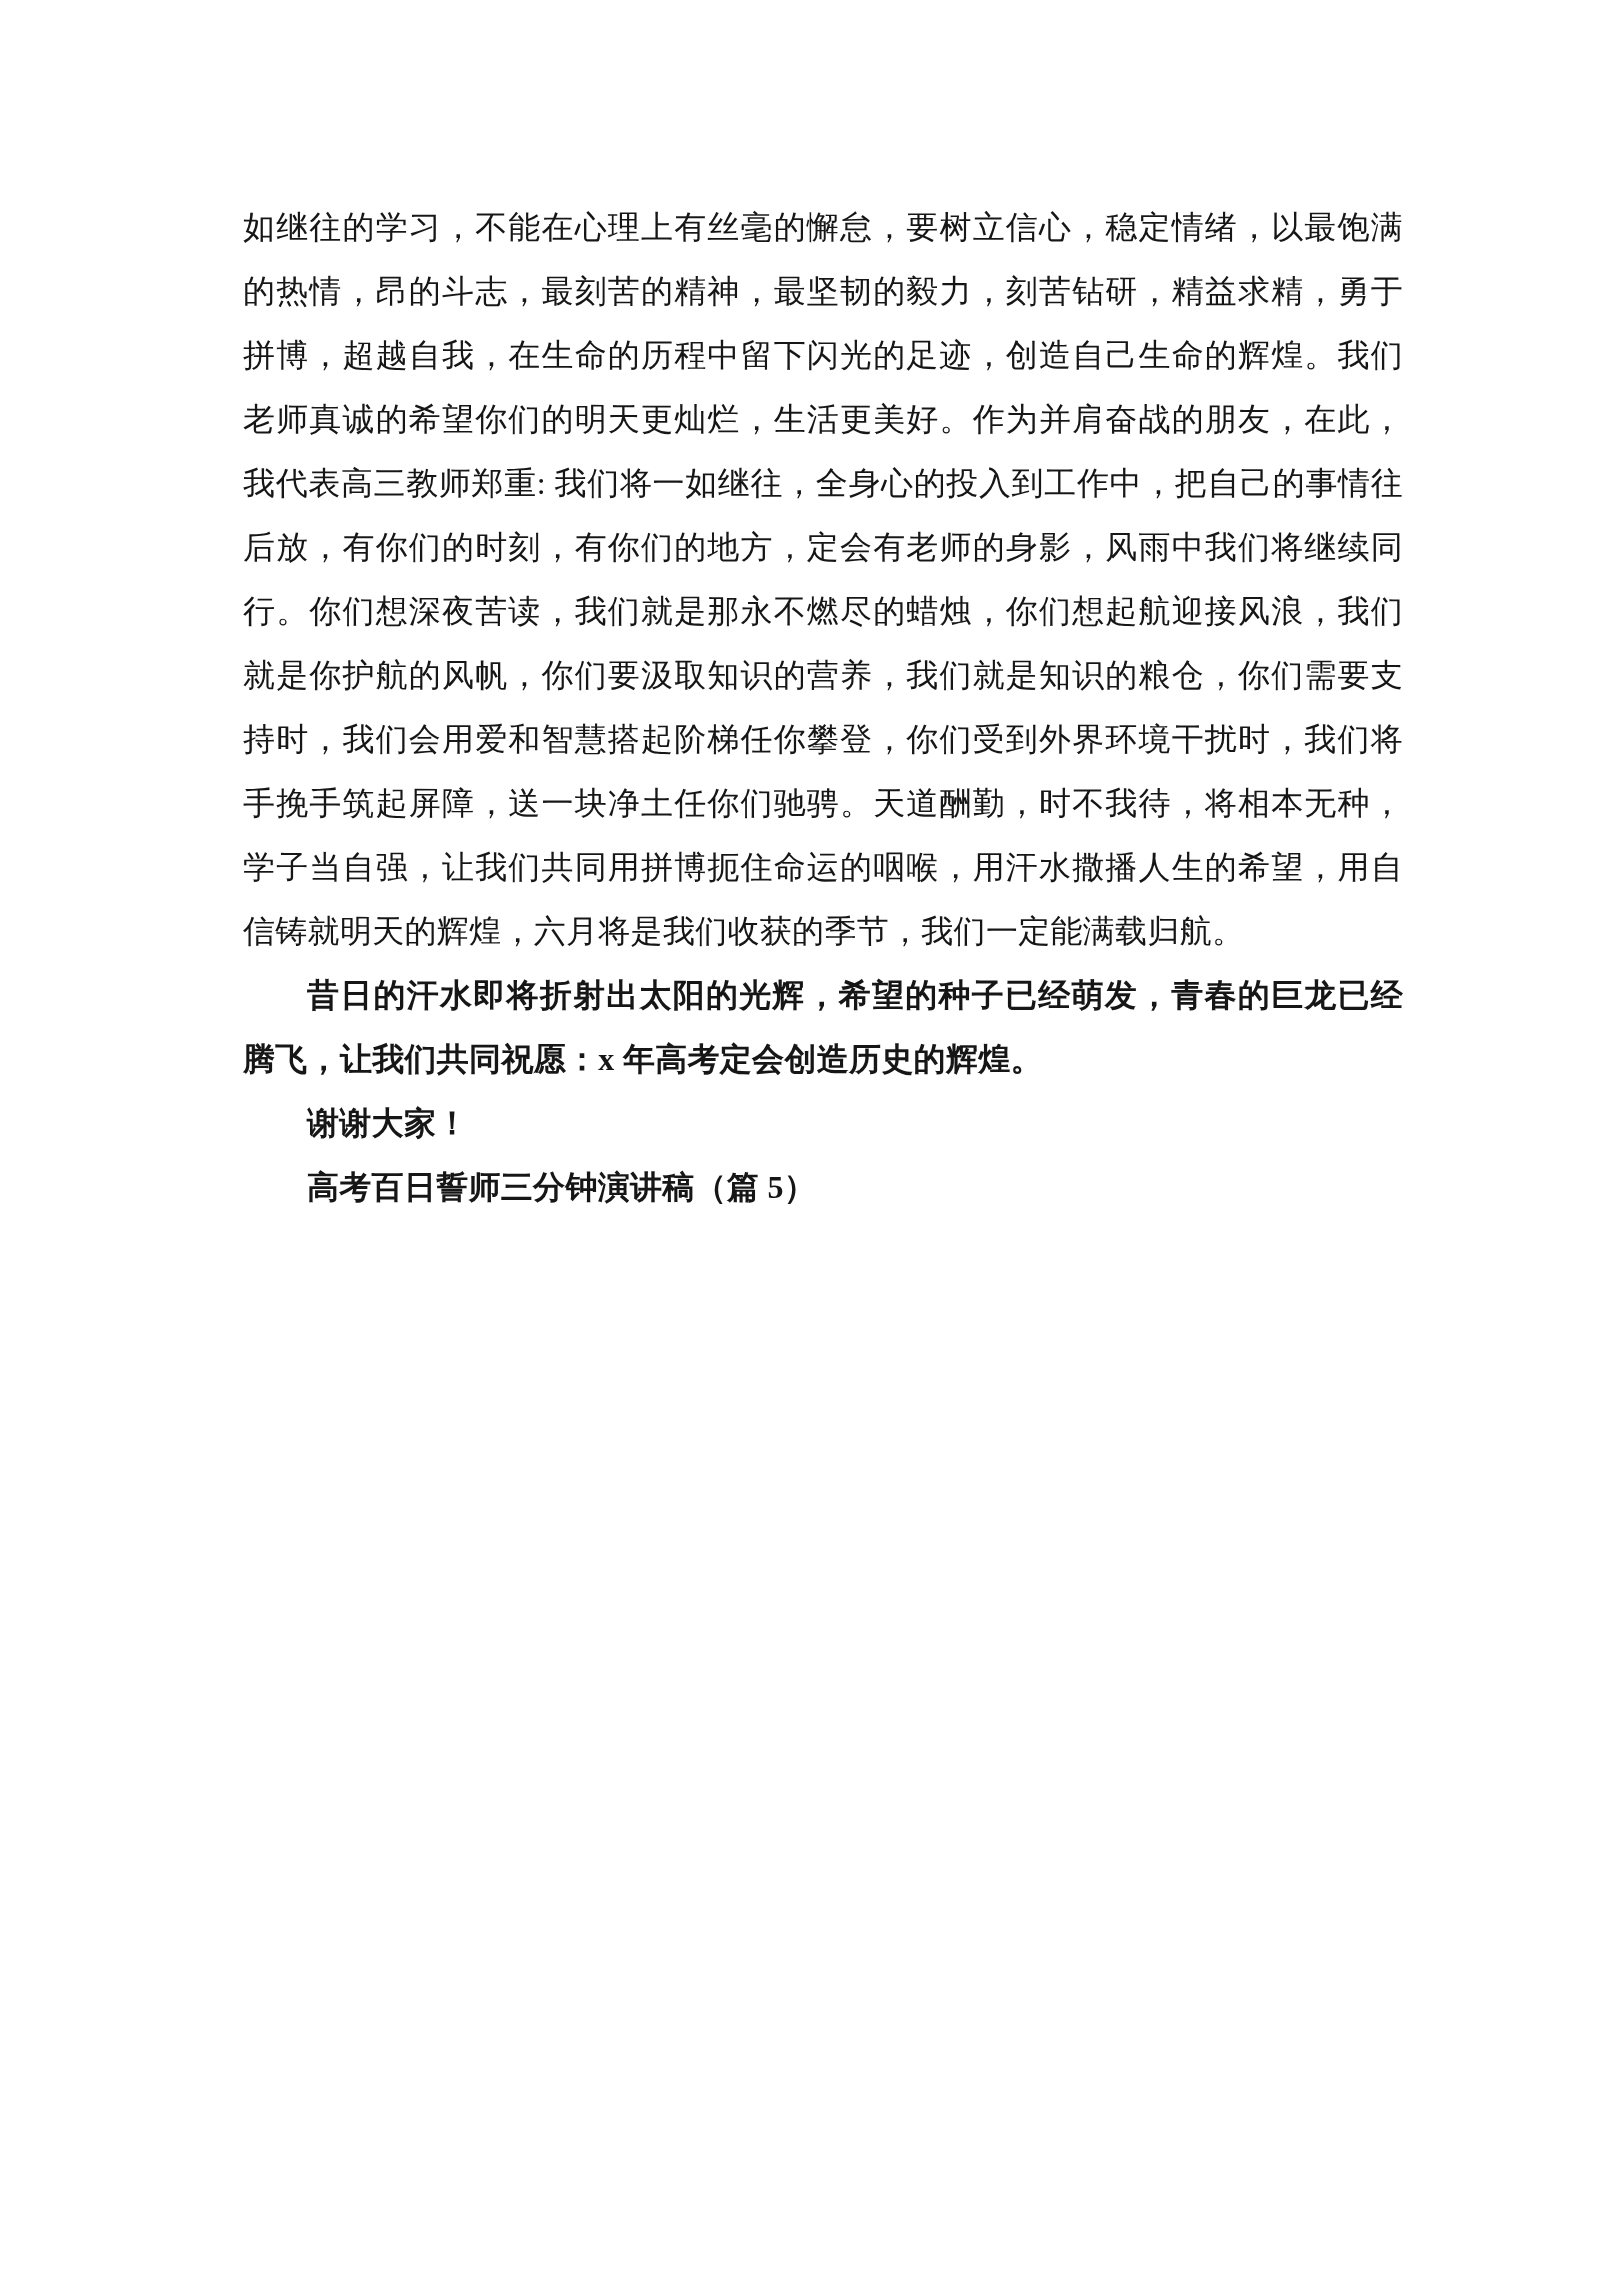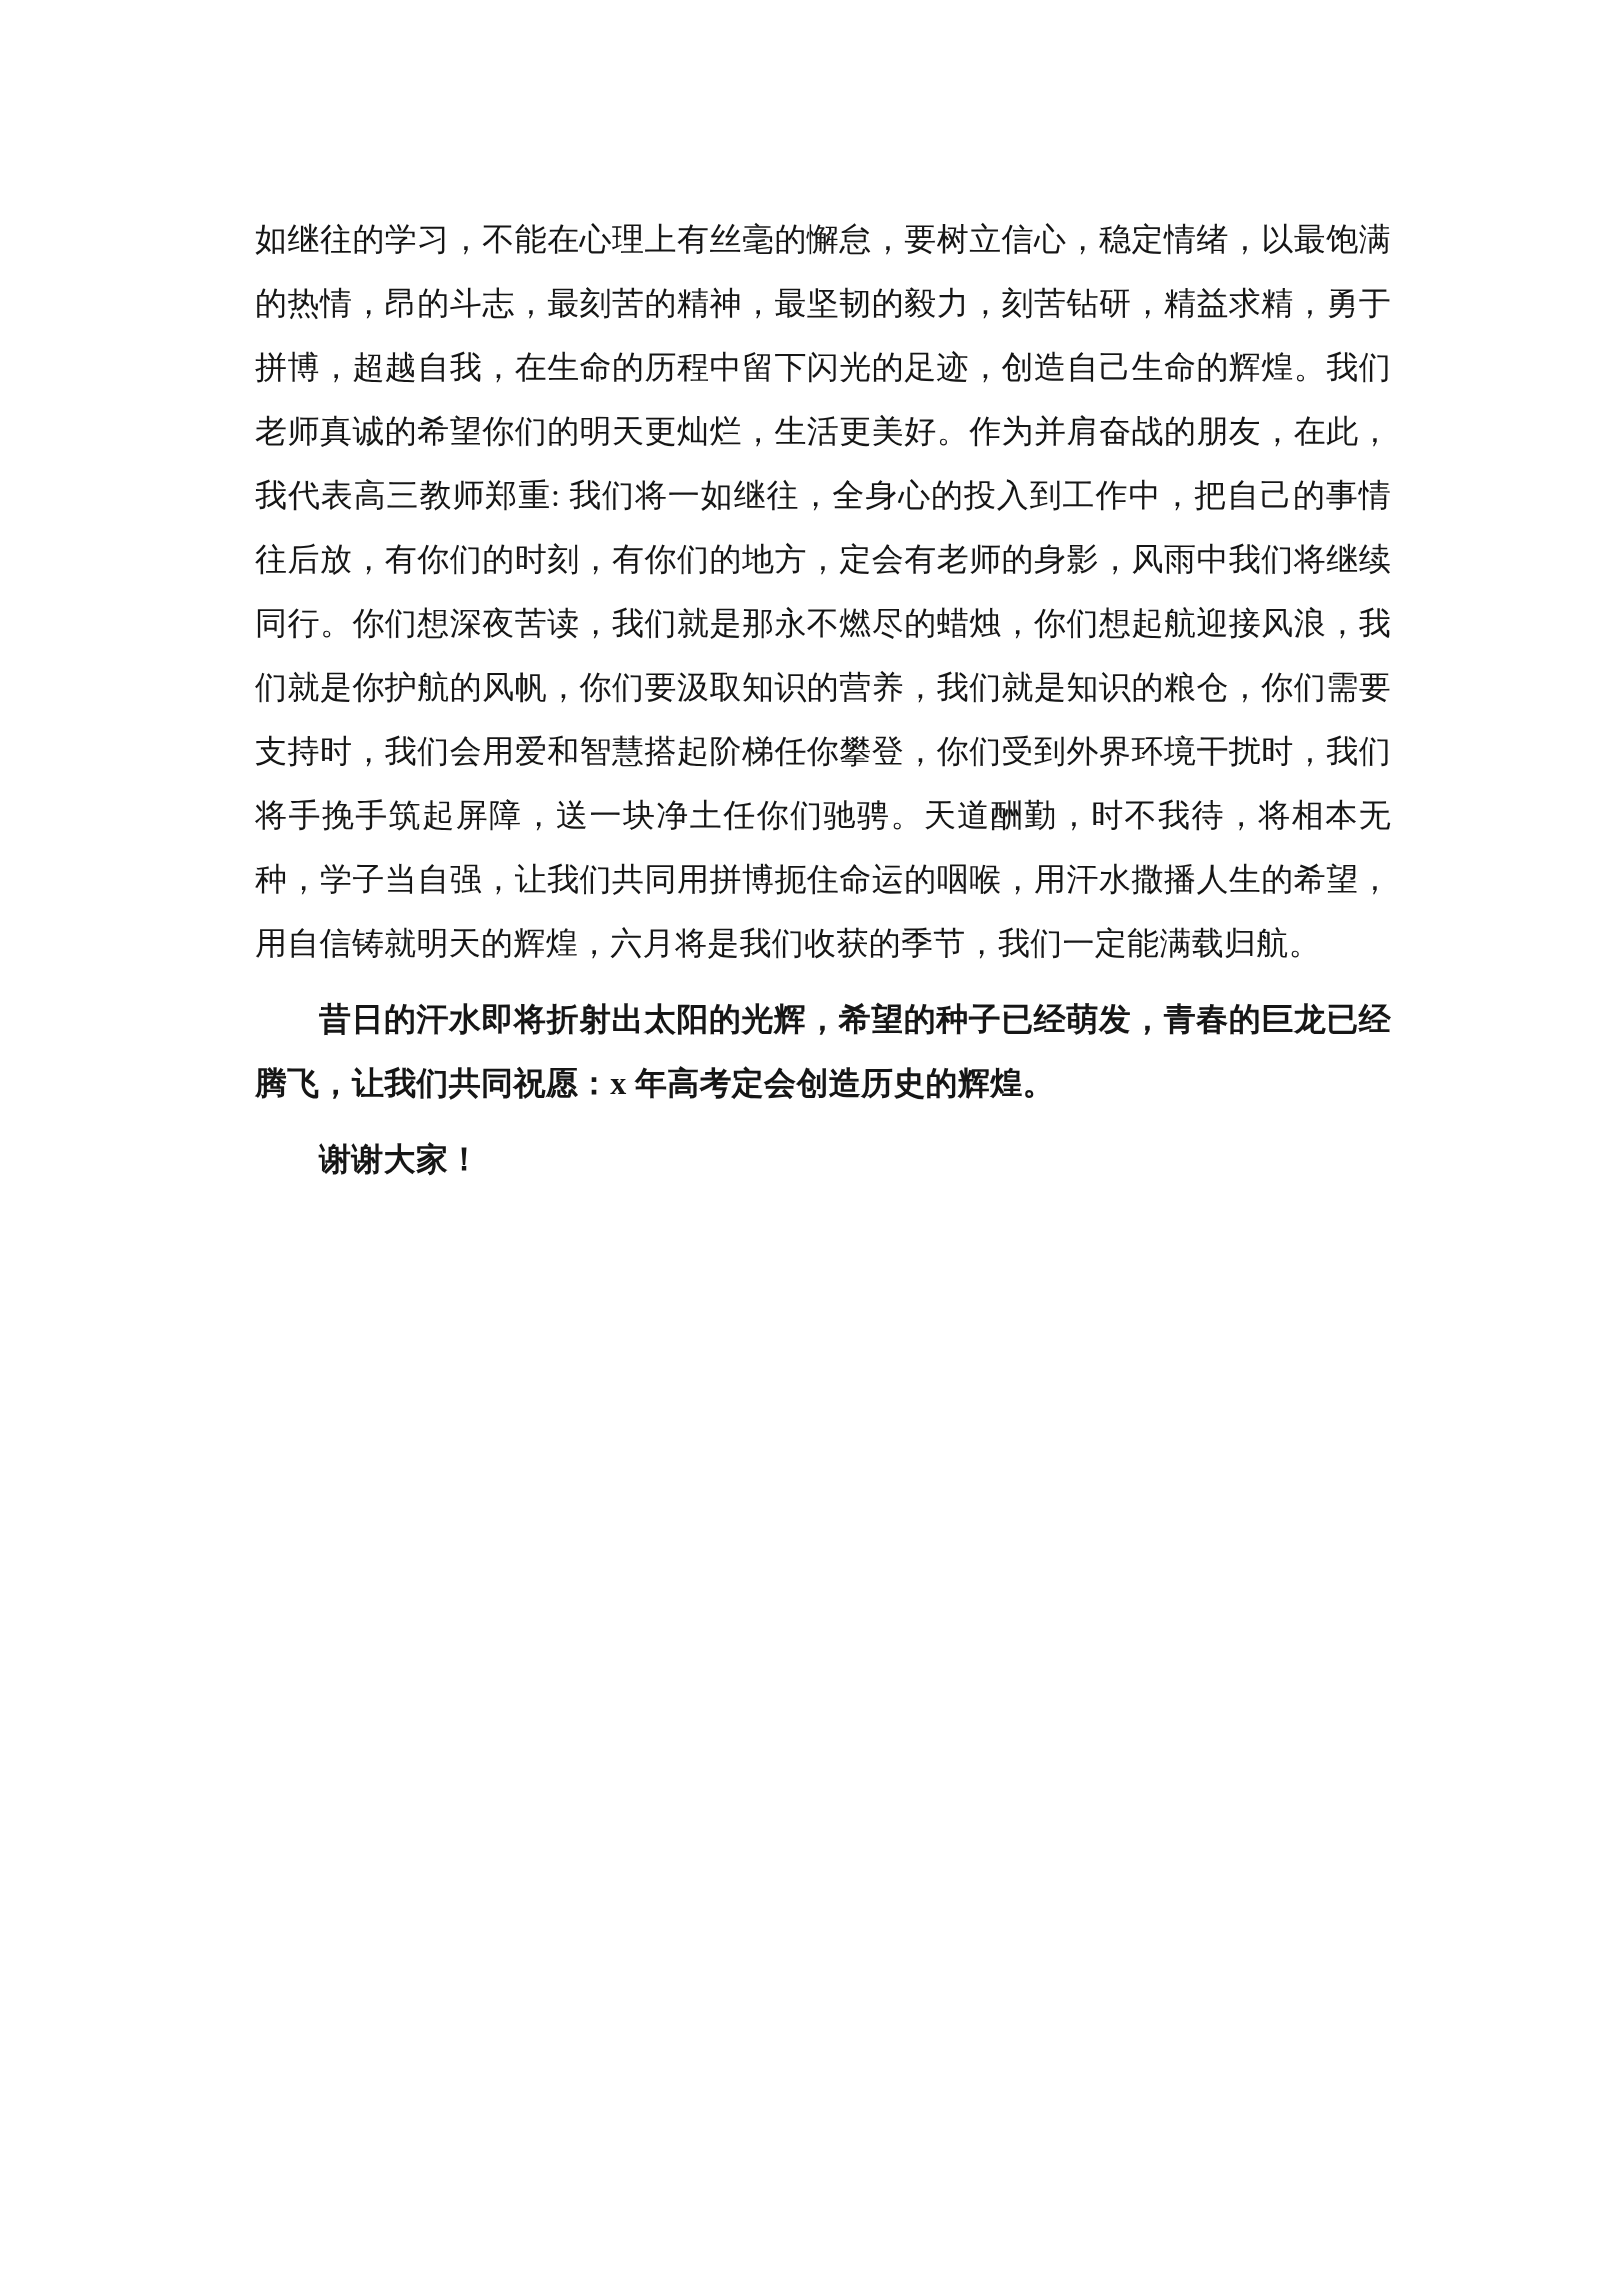--- a/index.html
+++ b/index.html
@@ -21,31 +21,32 @@
     top: 195px;
     width: 1160px;
     font-size: 32px;
     line-height: 64px;
     color: #161616;
     text-align: justify;
     text-justify: inter-character;
     letter-spacing: 0.3px;
   }
   .para {
-    margin: 12px;
+    margin: 0;
     padding: 0;
   }
   .para.indent {
     text-indent: 64px;
     font-weight: bold;
   }
 </style>
 </head>
 <body>
 
 <div class="page">
   <div class="textblock">
     <p class="para">如继往的学习，不能在心理上有丝毫的懈怠，要树立信心，稳定情绪，以最饱满的热情，昂的斗志，最刻苦的精神，最坚韧的毅力，刻苦钻研，精益求精，勇于拼博，超越自我，在生命的历程中留下闪光的足迹，创造自己生命的辉煌。我们老师真诚的希望你们的明天更灿烂，生活更美好。作为并肩奋战的朋友，在此，我代表高三教师郑重: 我们将一如继往，全身心的投入到工作中，把自己的事情往后放，有你们的时刻，有你们的地方，定会有老师的身影，风雨中我们将继续同行。你们想深夜苦读，我们就是那永不燃尽的蜡烛，你们想起航迎接风浪，我们就是你护航的风帆，你们要汲取知识的营养，我们就是知识的粮仓，你们需要支持时，我们会用爱和智慧搭起阶梯任你攀登，你们受到外界环境干扰时，我们将手挽手筑起屏障，送一块净土任你们驰骋。天道酬勤，时不我待，将相本无种，学子当自强，让我们共同用拼博扼住命运的咽喉，用汗水撒播人生的希望，用自信铸就明天的辉煌，六月将是我们收获的季节，我们一定能满载归航。</p>
     <p class="para indent">昔日的汗水即将折射出太阳的光辉，希望的种子已经萌发，青春的巨龙已经腾飞，让我们共同祝愿：x 年高考定会创造历史的辉煌。</p>
     <p class="para indent">谢谢大家！</p>
+    <p class="para indent">高考百日誓师三分钟演讲稿（篇 5）</p>
   </div>
 </div>
 
 
 </body></html>

